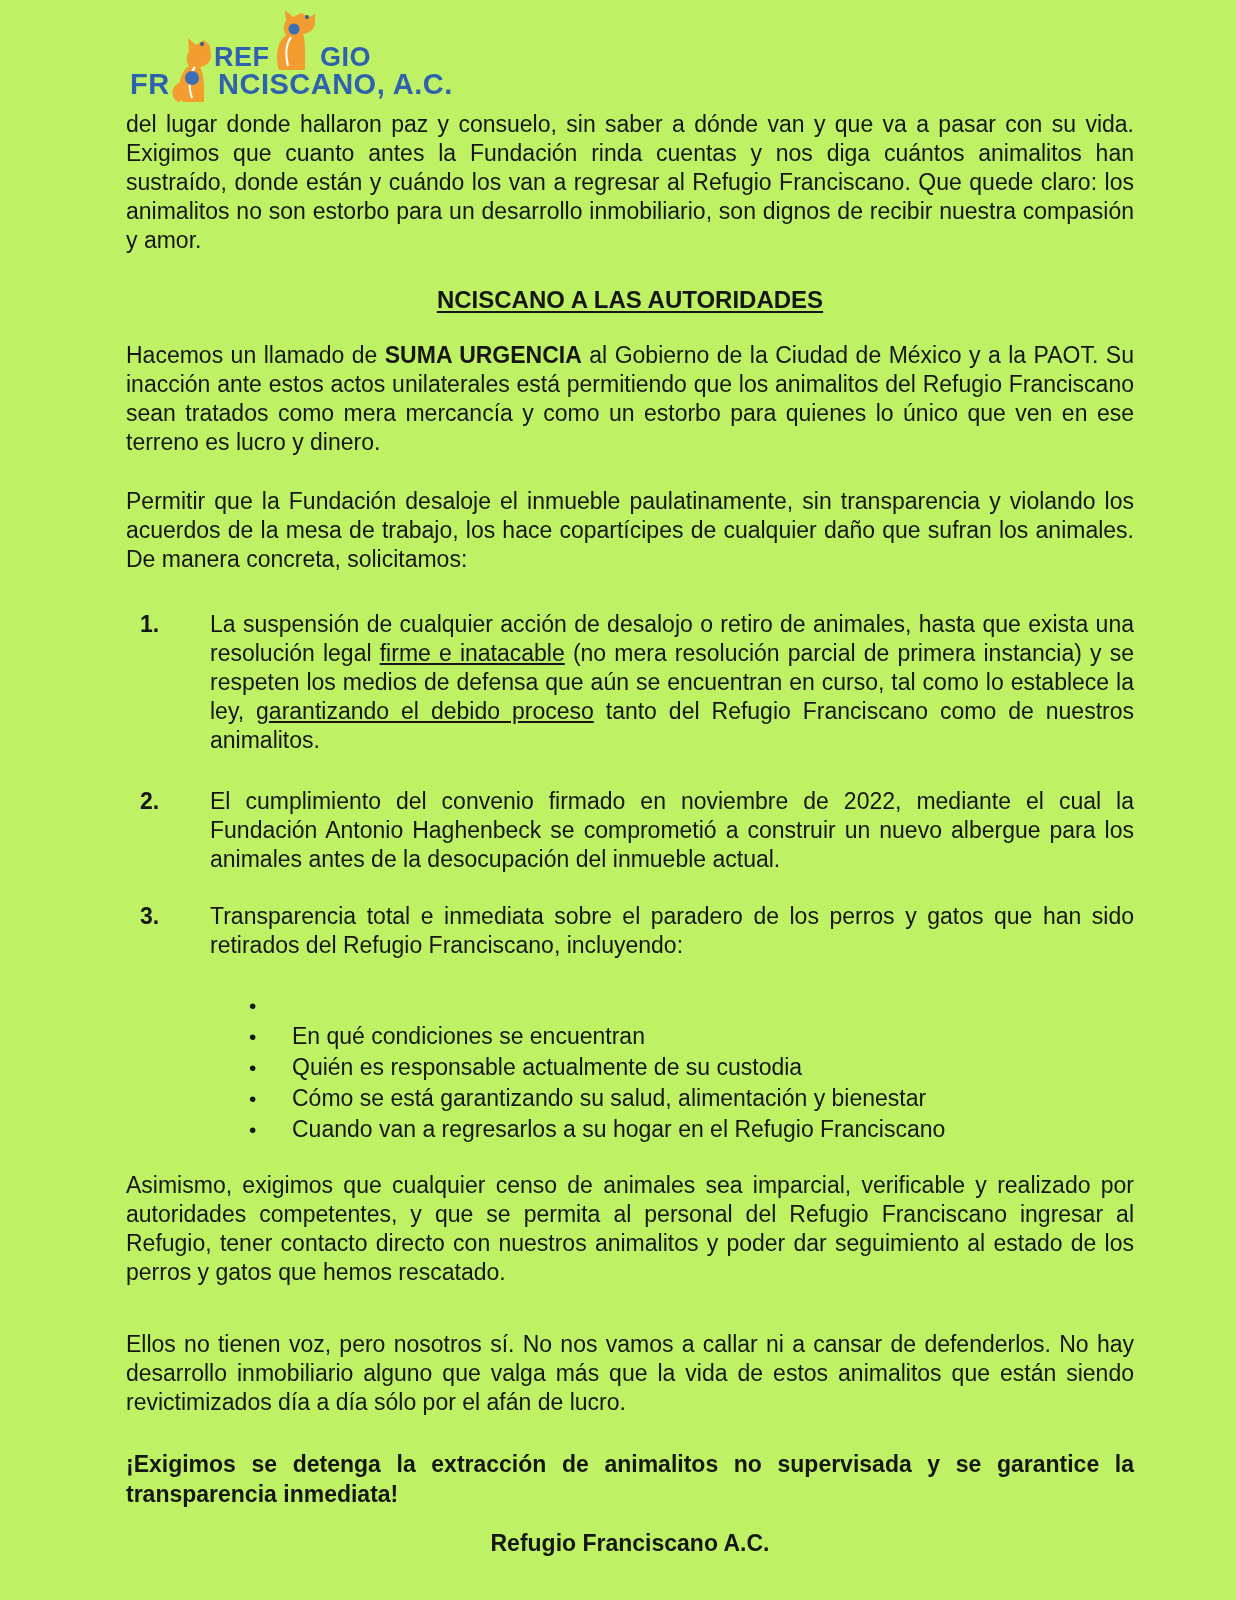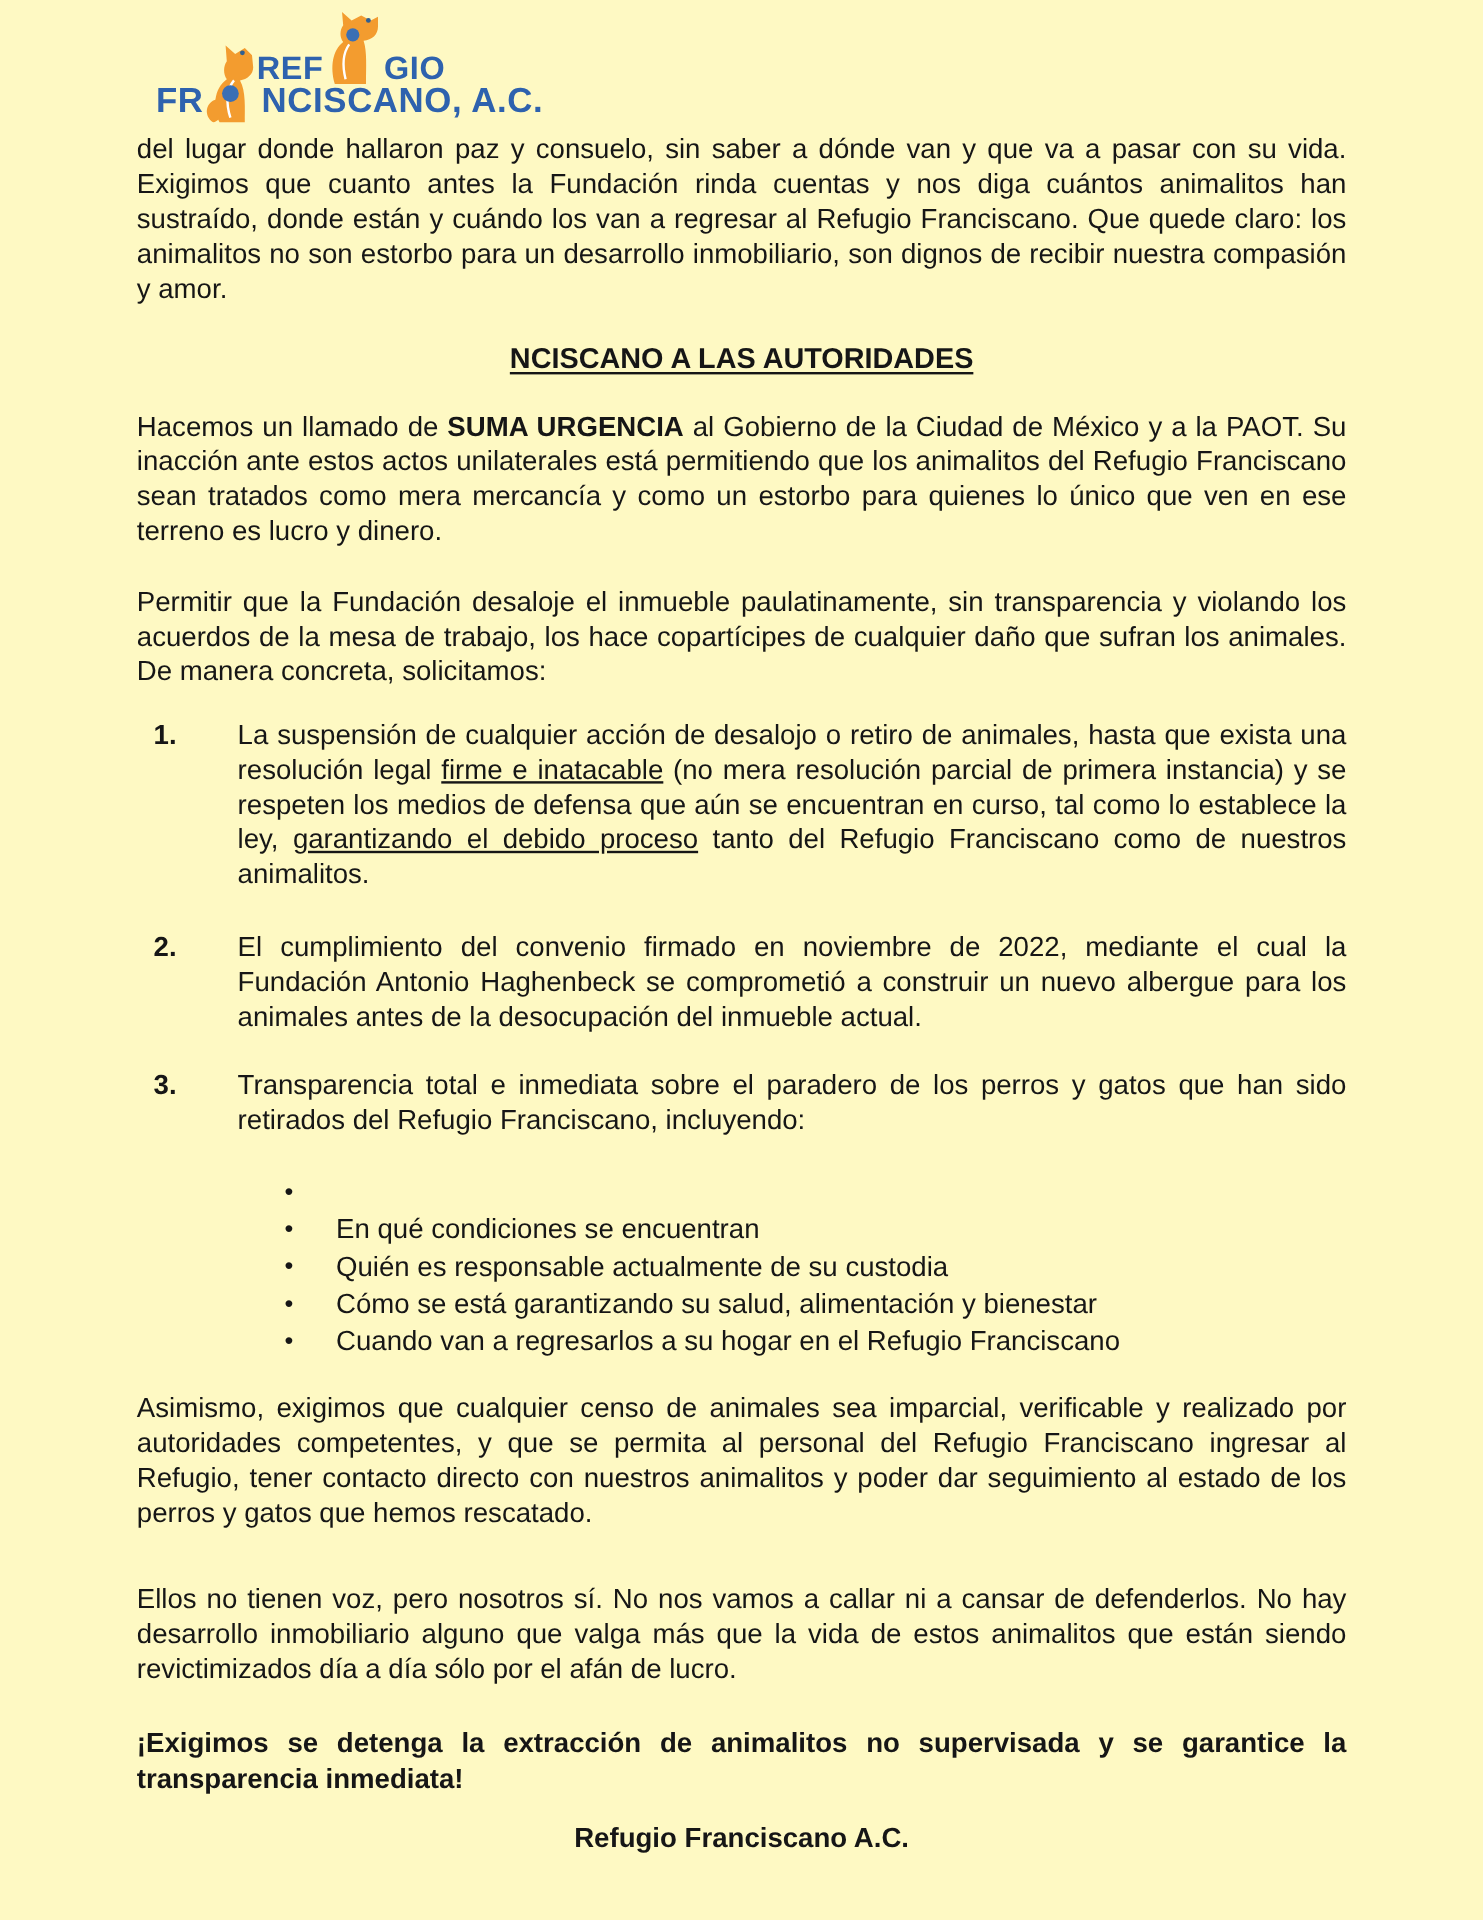--- a/index.html
+++ b/index.html
@@ -8,21 +8,21 @@
     width: 1236px;
     height: 1600px;
     background: #ffffff;
     font-family: "Liberation Sans", sans-serif;
     color: #161616;
   }
   .page {
     position: relative;
     width: 1236px;
     height: 1600px;
-    background: #fef9c3;
+    background: #bef264;
     overflow: hidden;
   }
 
   
   .logo {
     position: absolute;
     left: 128px;
     top: 4px;
     width: 340px;
     height: 102px;
@@ -37,42 +37,42 @@
   .logo .l1b { left: 192px; top: 38px; font-size: 27px; }
   .logo .l2a { left: 2px;   top: 64px; font-size: 29px; }
   .logo .l2b { left: 90px;  top: 64px; font-size: 29px; }
   .logo svg { position: absolute; }
   .logo .dog-svg { left: 142px; top: 4px;  width: 46px; height: 62px; }
   .logo .cat-svg { left: 42px;  top: 28px; width: 48px; height: 70px; }
 
   
   .content {
     position: absolute;
-    left: 114px;
+    left: 126px;
     top: 110px;
     width: 1008px;
     display: flex;
     flex-direction: column;
   }
   .para {
     font-size: 23px;
     line-height: 29px;
     text-align: justify;
     margin: 0 0 30px 0;
   }
   .heading {
     font-size: 24px;
     line-height: 30px;
     font-weight: bold;
     text-decoration: underline;
     text-underline-offset: 3px;
     text-align: center;
     margin: 0 0 26px 0;
   }
-  .p-permitir  { margin-bottom: 24px; }
+  .p-permitir  { margin-bottom: 36px; }
   .p-asimismo  { margin-bottom: 43px; }
   .p-ellos     { margin-bottom: 32px; }
   .p-exigimos  { font-weight: bold; line-height: 30px; margin-bottom: 20px; }
   .p-atent     { text-align: center; margin-bottom: 5px; }
   .p-signature { text-align: center; font-weight: bold; margin-bottom: 0; }
 
   .nitem {
     display: flex;
     font-size: 23px;
     line-height: 29px;

